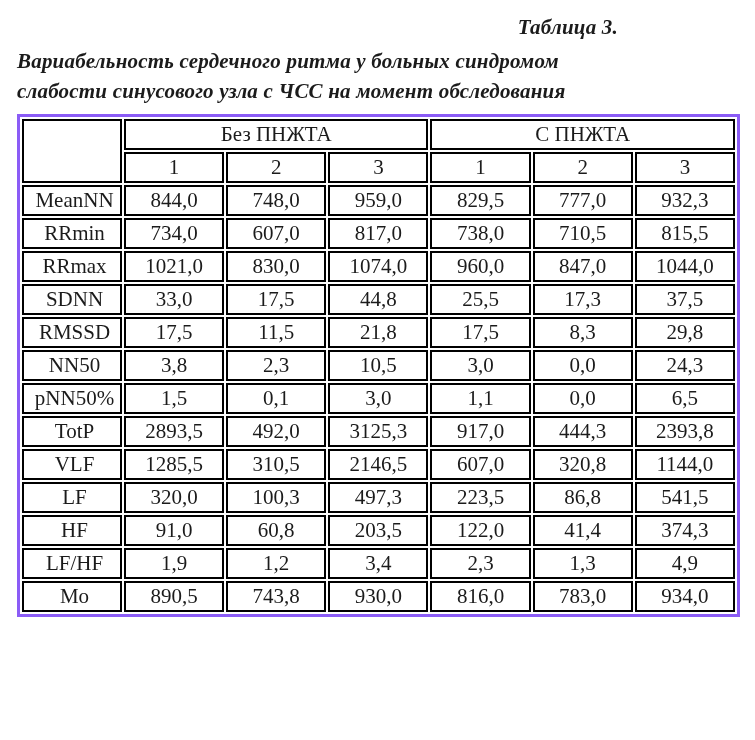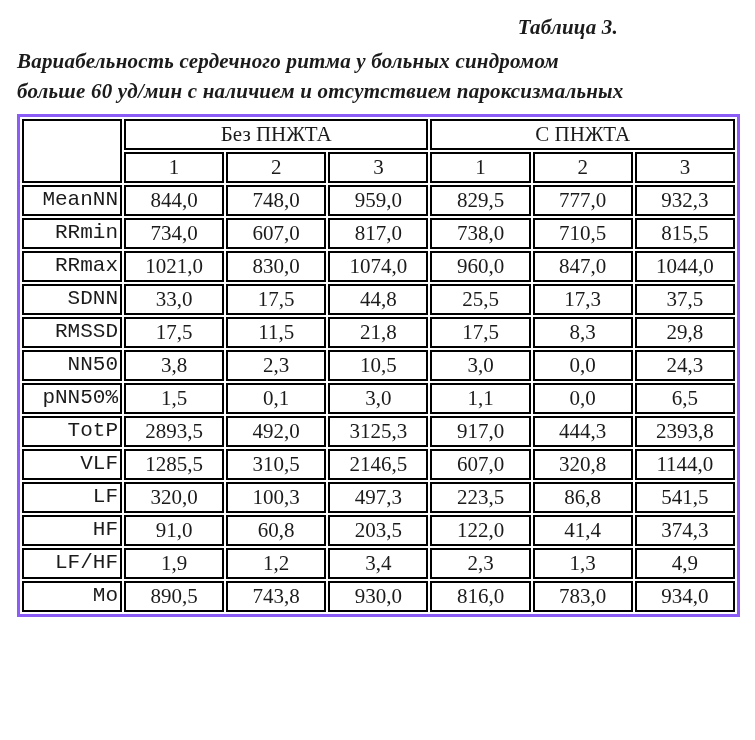--- a/index.html
+++ b/index.html
@@ -55,35 +55,34 @@
     text-align: center;
     vertical-align: middle;
     height: 31px;
     padding: 0 2px;
     line-height: 1.05;
     white-space: nowrap;
     overflow: hidden;
   }
   .hrv-table col.label-col { width: 100px; }
   .hrv-table td.label {
-    text-align: right;
+    text-align: center;
     padding-left: 7px;
-    font-family: Liberation Mono, monospace;
   }
 </style>
 </head>
 <body>
 
 <div class="page">
 
   <div class="table-number">Таблица 3.</div>
 
   <div class="caption">
     <div class="caption-line">Вариабельность сердечного ритма у больных синдромом</div>
-    <div class="caption-line">больше 60 уд/мин с наличием и отсутствием пароксизмальных</div>
+    <div class="caption-line">слабости синусового узла с ЧСС на момент обследования</div>
   </div>
 
   <table class="hrv-table">
     <colgroup>
       <col class="label-col">
       <col>
         <col>
         <col>
         <col>
         <col>

